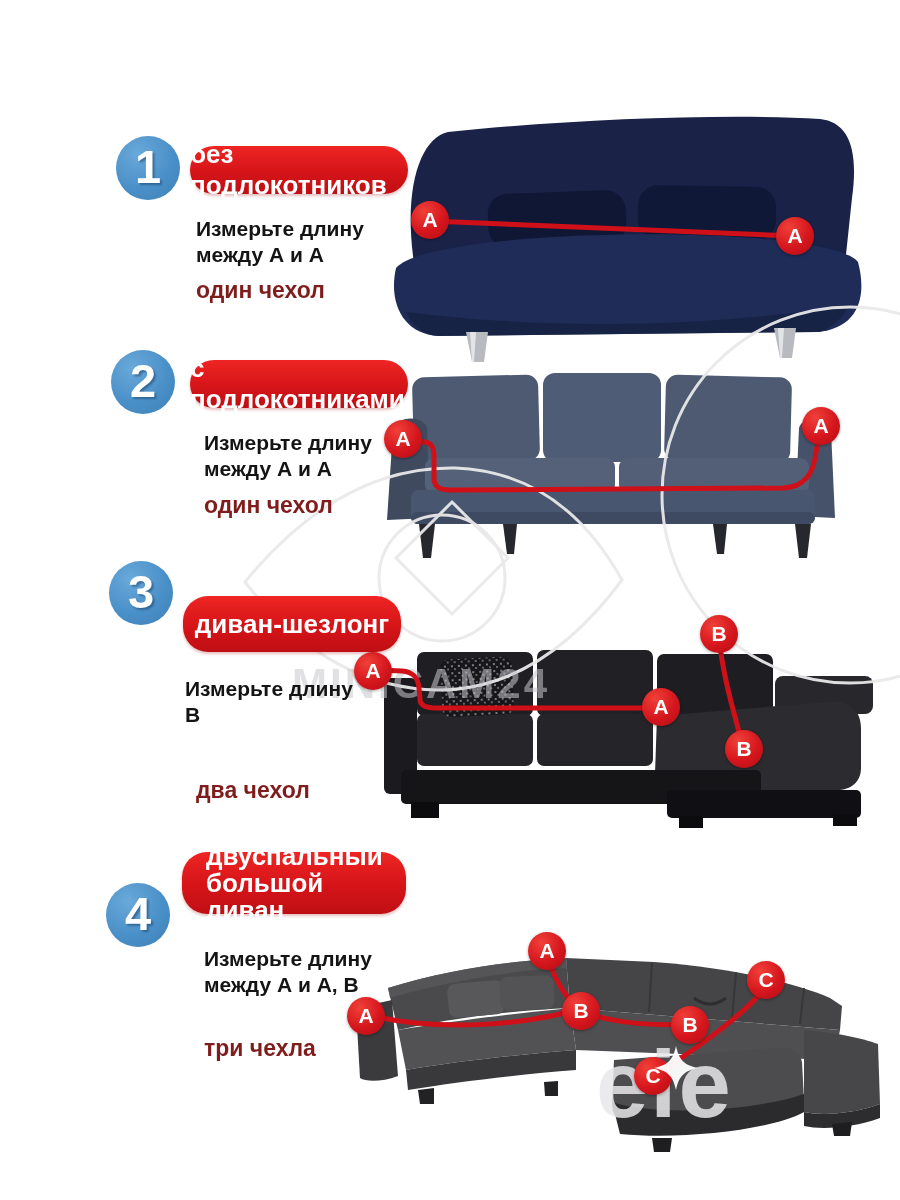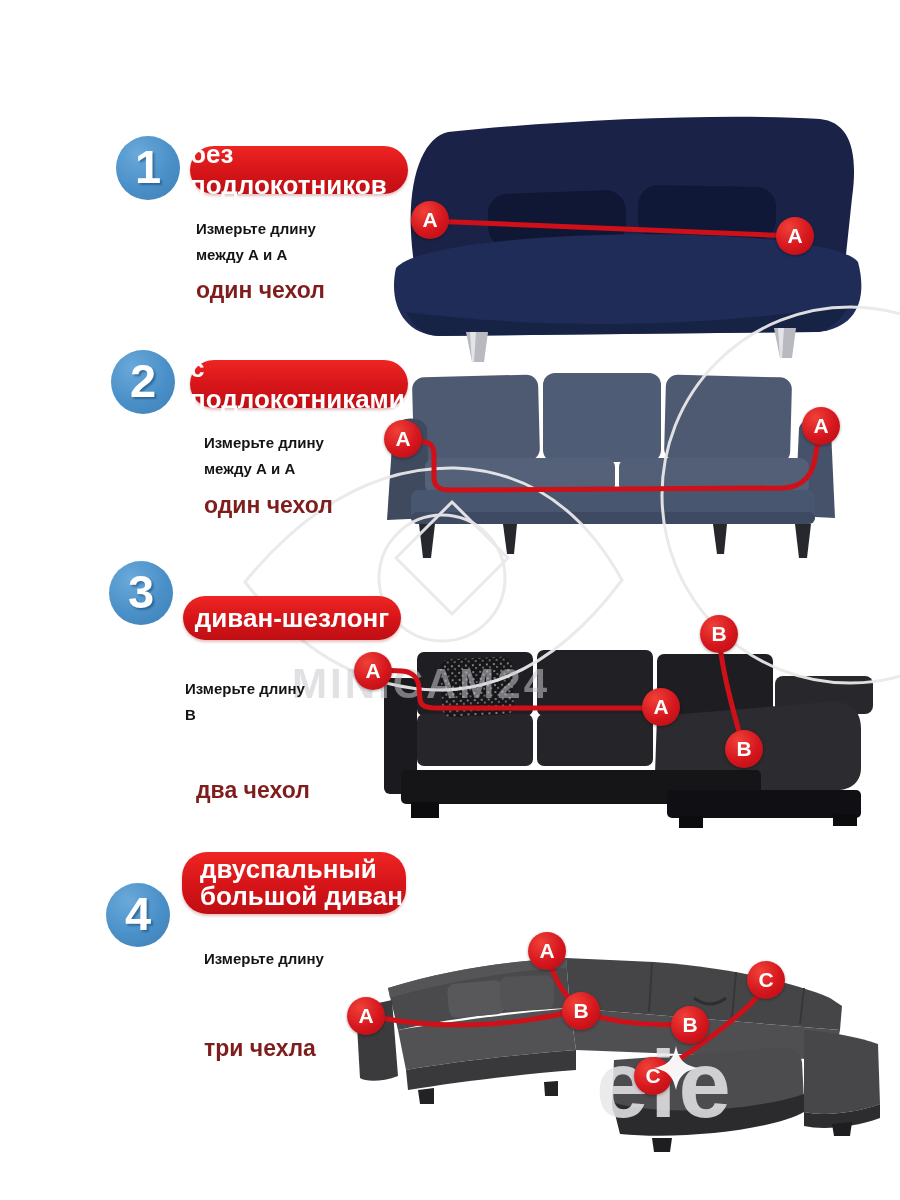--- a/index.html
+++ b/index.html
@@ -31,23 +31,23 @@
   .num-circle{position:absolute;width:64px;height:64px;border-radius:50%;z-index:6;
               background:radial-gradient(circle at 34% 28%, #6aa9da 0%, #4a90c8 55%, #3d7fb4 100%);
               color:#fff;font-weight:bold;font-size:47px;line-height:62px;text-align:center;
               text-shadow:2px 2px 2px rgba(25,70,110,0.55);}
 
   
   .badge{position:absolute;z-index:6;border-radius:25px;
          background:linear-gradient(180deg,#ee2523 0%,#d51418 55%,#bf0f14 100%);
          color:#fff;font-weight:bold;font-size:26px;display:flex;flex-direction:column;
          justify-content:center;align-items:center;box-shadow:0 2px 3px rgba(150,0,0,0.25);}
-  .badge.left-align{align-items:flex-start;padding-left:18px;line-height:27px;}
-
-  .instr{position:absolute;z-index:6;font-size:15px;font-weight:bold;color:#141414;line-height:26px;}
+  .badge.left-align{align-items:flex-start;padding-left:24px;line-height:27px;}
+
+  .instr{position:absolute;z-index:6;font-size:21px;font-weight:bold;color:#141414;line-height:26px;}
   .covers{position:absolute;z-index:6;font-size:23px;font-weight:bold;color:#7f1d1d;}
 </style>
 </head>
 <body>
 
 <div class="stage">
 
   <svg class="wm-svg" width="900" height="1200" viewBox="0 0 900 1200">
     <g fill="none" stroke="#e9e9ea" stroke-width="3" opacity="0.95">
       <circle cx="850" cy="495" r="188"></circle>
@@ -105,21 +105,21 @@
     <rect x="28" y="144" width="404" height="12" rx="6" fill="#3e4a61"></rect>
     <polygon points="36,156 52,156 48,190 40,190" fill="#26282e"></polygon>
     <polygon points="120,156 134,156 131,186 124,186" fill="#26282e"></polygon>
     <polygon points="330,156 344,156 341,186 334,186" fill="#26282e"></polygon>
     <polygon points="412,156 428,156 424,190 416,190" fill="#26282e"></polygon>
   </svg>
 
   <div class="num-circle" style="left:109px;top:561px;">
     <span>3</span>
   </div>
-  <div class="badge" style="left:183px;top:596px;width:218px;height:44px;">
+  <div class="badge" style="left:183px;top:596px;width:218px;height:56px;">
     <span>диван-шезлонг</span>
   </div>
   <div class="instr" style="left:185px;top:676px;">
     <div>Измерьте длину</div>
     <div>В</div>
   </div>
   <div class="covers" style="left:196px;top:777px;">два чехол</div>
 
   <svg class="sofa" style="left:381px;top:642px;" width="494" height="192" viewBox="0 0 494 192">
     <defs>
@@ -149,20 +149,21 @@
 
   <div class="num-circle" style="left:106px;top:883px;">
     <span>4</span>
   </div>
   <div class="badge left-align" style="left:182px;top:852px;width:224px;height:62px;">
     <span>двуспальный</span>
     <span>большой диван</span>
   </div>
   <div class="instr" style="left:204px;top:946px;">
     <div>Измерьте длину</div>
+    <div>между А и А, В</div>
   </div>
   <div class="covers" style="left:204px;top:1035px;">три чехла</div>
 
   <svg class="sofa" style="left:352px;top:942px;" width="540" height="228" viewBox="0 0 540 228">
     <path d="M36,46 C100,26 170,18 214,16 L218,66 C160,68 90,78 46,88 Z" fill="#4a4a4d"></path>
     <path d="M36,46 C100,26 170,18 214,16 L215,26 C160,28 92,40 38,56 Z" fill="#58585b" opacity="0.8"></path>
     <rect x="96" y="40" width="56" height="34" rx="8" fill="#58585b" transform="rotate(-5 124 57)"></rect>
     <rect x="148" y="34" width="54" height="34" rx="8" fill="#535356" transform="rotate(-2 175 51)"></rect>
     <path d="M214,16 L302,20 C380,26 440,40 478,56 L490,64 L488,88 L218,66 Z" fill="#454548"></path>
     <path d="M300,21 L297,70 M384,30 L380,76 M452,46 L448,82" stroke="#37373a" stroke-width="2" fill="none"></path>

